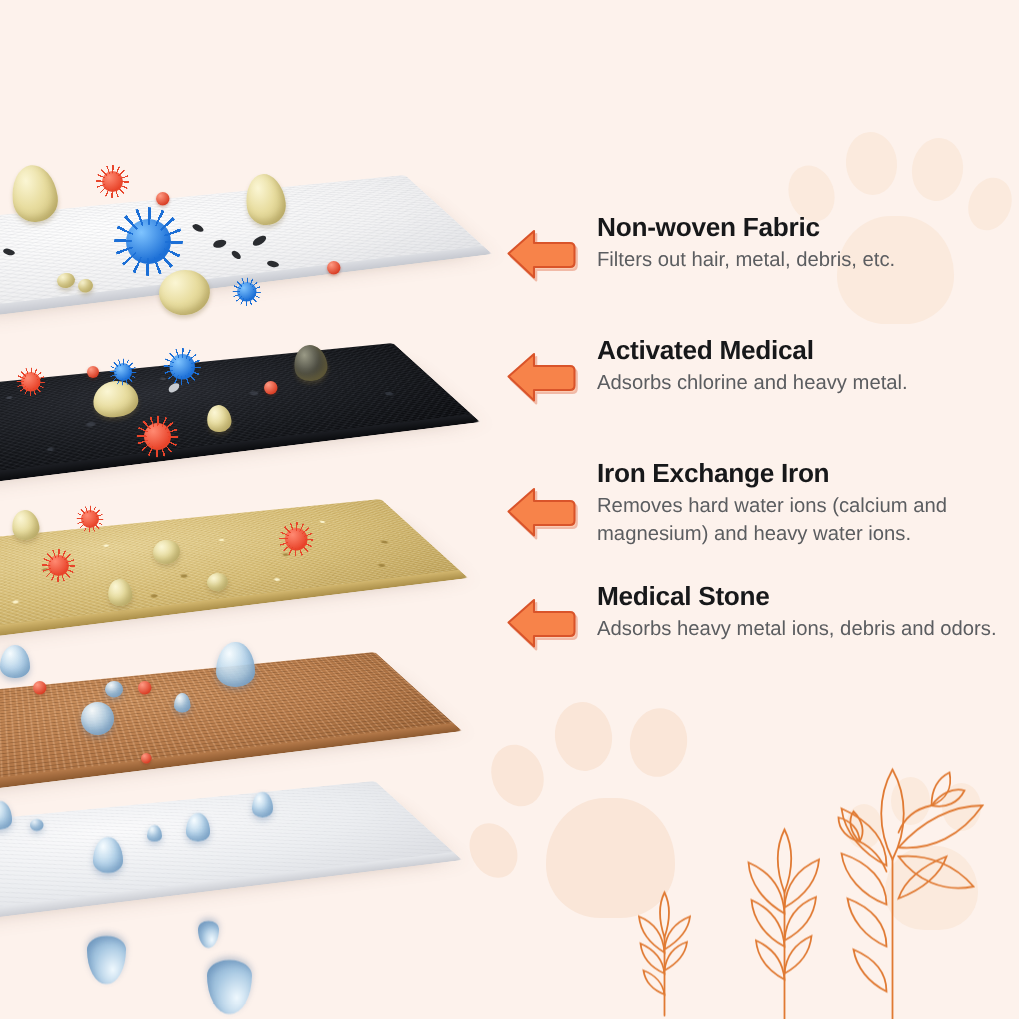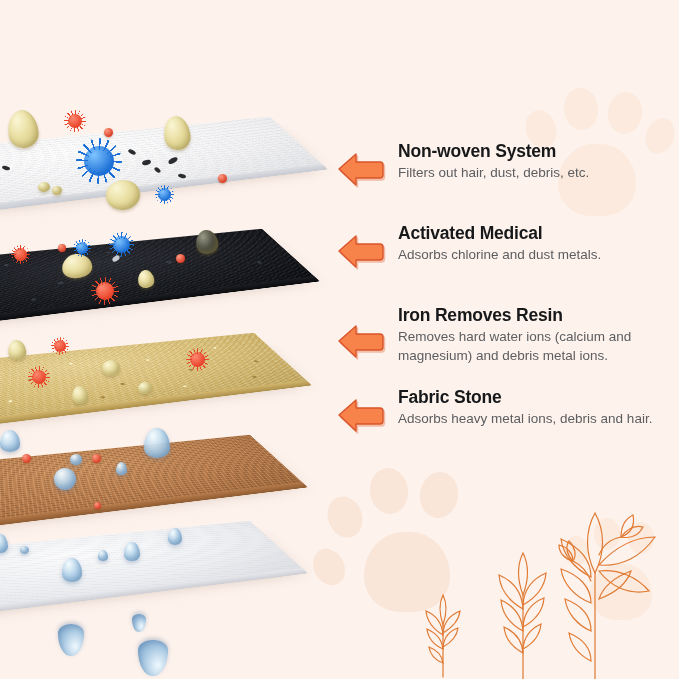--- a/index.html
+++ b/index.html
@@ -430,61 +430,61 @@
   <div id="features">
 
     <div class="frow">
       <span class="arrow-wrap">
         <svg width="52" height="40" viewBox="0 0 52 40">
           <path d="M3 21 L20 6 L20 14 L44 14 Q47 14 47 17 L47 27 Q47 30 44 30 L20 30 L20 37 Z" fill="#f7834a" stroke="#d9542a" stroke-width="1.4" stroke-linejoin="round" transform="translate(1.5,2)" opacity="0.35"></path>
           <path d="M3 21 L20 6 L20 14 L44 14 Q47 14 47 17 L47 27 Q47 30 44 30 L20 30 L20 37 Z" fill="#f7834a" stroke="#d9542a" stroke-width="1.4" stroke-linejoin="round"></path>
         </svg>
       </span>
       <div class="ftext">
-        <div class="fhead">Non-woven System</div>
-        <div class="fdesc">Filters out hair, dust, debris, etc.</div>
+        <div class="fhead">Non-woven Fabric</div>
+        <div class="fdesc">Filters out hair, metal, debris, etc.</div>
       </div>
     </div>
 
     <div class="frow">
       <span class="arrow-wrap">
         <svg width="52" height="40" viewBox="0 0 52 40">
           <path d="M3 21 L20 6 L20 14 L44 14 Q47 14 47 17 L47 27 Q47 30 44 30 L20 30 L20 37 Z" fill="#f7834a" stroke="#d9542a" stroke-width="1.4" stroke-linejoin="round" transform="translate(1.5,2)" opacity="0.35"></path>
           <path d="M3 21 L20 6 L20 14 L44 14 Q47 14 47 17 L47 27 Q47 30 44 30 L20 30 L20 37 Z" fill="#f7834a" stroke="#d9542a" stroke-width="1.4" stroke-linejoin="round"></path>
         </svg>
       </span>
       <div class="ftext">
         <div class="fhead">Activated Medical</div>
-        <div class="fdesc">Adsorbs chlorine and dust metals.</div>
+        <div class="fdesc">Adsorbs chlorine and heavy metal.</div>
       </div>
     </div>
 
     <div class="frow">
       <span class="arrow-wrap" style="top:16px;">
         <svg width="52" height="40" viewBox="0 0 52 40">
           <path d="M3 21 L20 6 L20 14 L44 14 Q47 14 47 17 L47 27 Q47 30 44 30 L20 30 L20 37 Z" fill="#f7834a" stroke="#d9542a" stroke-width="1.4" stroke-linejoin="round" transform="translate(1.5,2)" opacity="0.35"></path>
           <path d="M3 21 L20 6 L20 14 L44 14 Q47 14 47 17 L47 27 Q47 30 44 30 L20 30 L20 37 Z" fill="#f7834a" stroke="#d9542a" stroke-width="1.4" stroke-linejoin="round"></path>
         </svg>
       </span>
       <div class="ftext">
-        <div class="fhead">Iron Removes Resin</div>
-        <div class="fdesc">Removes hard water ions (calcium and magnesium) and debris metal ions.</div>
+        <div class="fhead">Iron Exchange Iron</div>
+        <div class="fdesc">Removes hard water ions (calcium and magnesium) and heavy water ions.</div>
       </div>
     </div>
 
     <div class="frow">
       <span class="arrow-wrap">
         <svg width="52" height="40" viewBox="0 0 52 40">
           <path d="M3 21 L20 6 L20 14 L44 14 Q47 14 47 17 L47 27 Q47 30 44 30 L20 30 L20 37 Z" fill="#f7834a" stroke="#d9542a" stroke-width="1.4" stroke-linejoin="round" transform="translate(1.5,2)" opacity="0.35"></path>
           <path d="M3 21 L20 6 L20 14 L44 14 Q47 14 47 17 L47 27 Q47 30 44 30 L20 30 L20 37 Z" fill="#f7834a" stroke="#d9542a" stroke-width="1.4" stroke-linejoin="round"></path>
         </svg>
       </span>
       <div class="ftext">
-        <div class="fhead">Fabric Stone</div>
-        <div class="fdesc">Adsorbs heavy metal ions, debris and hair.</div>
+        <div class="fhead">Medical Stone</div>
+        <div class="fdesc">Adsorbs heavy metal ions, debris and odors.</div>
       </div>
     </div>
   </div>
 
   <div id="sprigs">
     <svg width="260" height="180" viewBox="0 0 260 180" fill="none" stroke="#e07a33" stroke-width="1.2" stroke-linecap="round">
 
       <g transform="translate(4,74)">
         <path d="M26 104 L26 52"></path>
         <path d="M26 52 C22 40 22 30 26 22 C30 30 30 40 26 52Z"></path>

